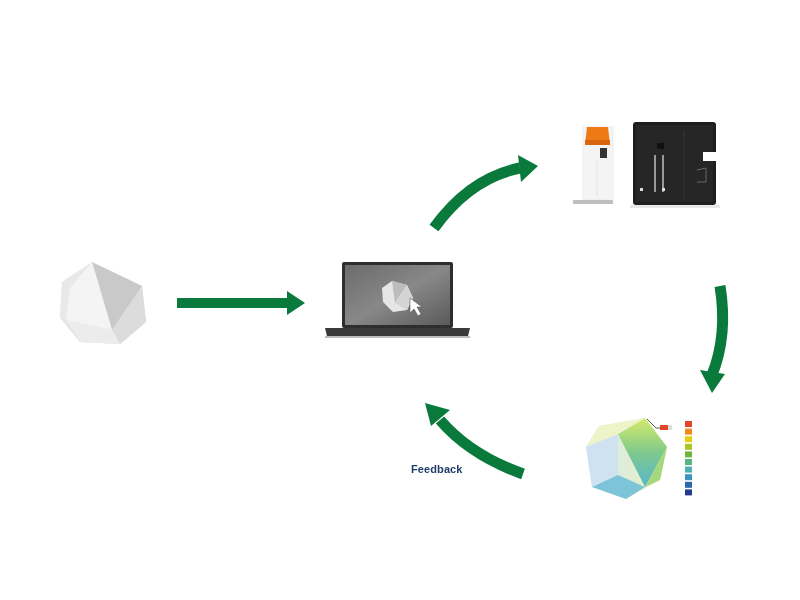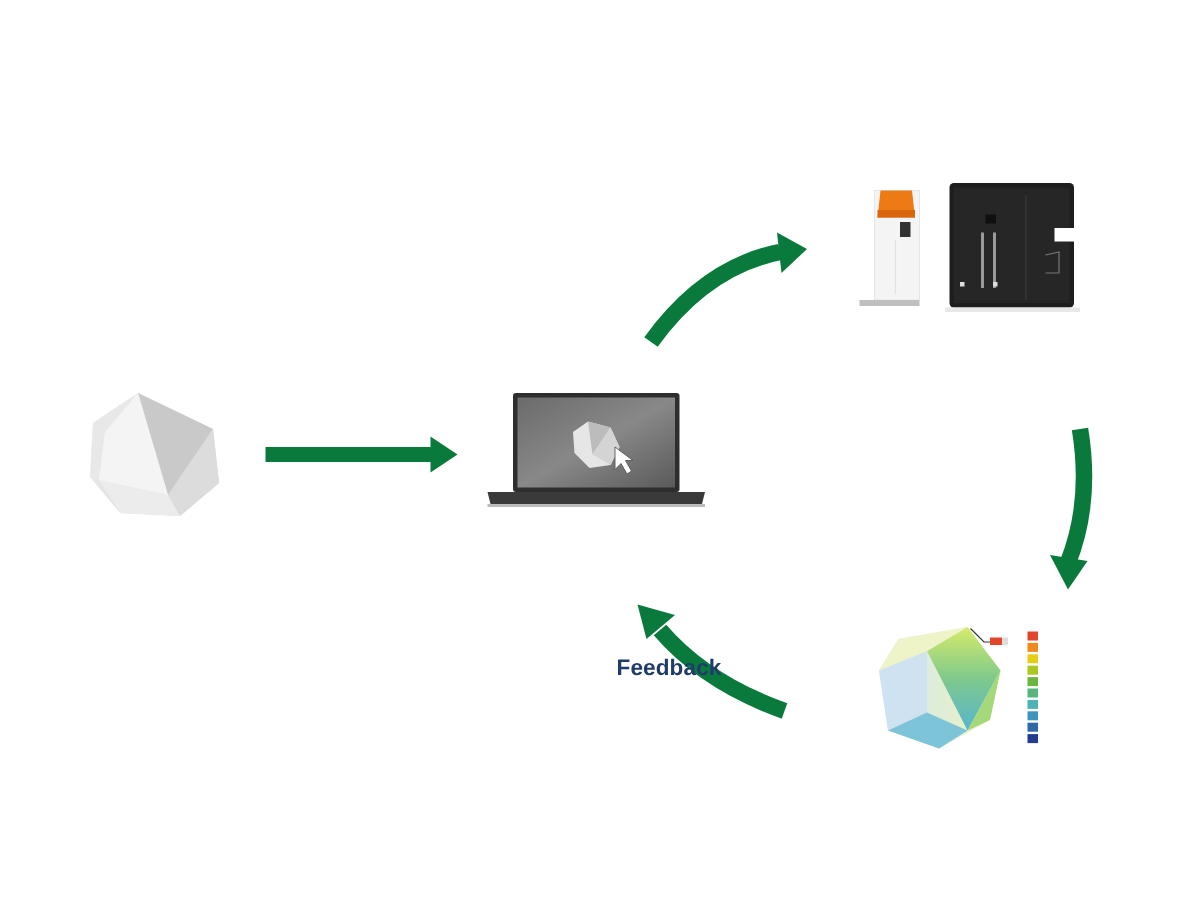--- a/index.html
+++ b/index.html
@@ -1,18 +1,18 @@
 <!DOCTYPE html>
 <html><head>
 <meta charset="utf-8">
 <style>
   html, body { margin:0; padding:0; background:#ffffff; }
   body { width:800px; height:600px; position:relative; overflow:hidden; font-family:"Liberation Sans", sans-serif; }
   .abs { position:absolute; }
-  #feedback-label { left:411px; top:437px; font-size:15px; font-weight:bold; color:#1f3d6b; letter-spacing:0.1px;text-align:right; }
+  #feedback-label { left:411px; top:463px; font-size:11px; font-weight:bold; color:#1f3d6b; letter-spacing:0.1px;text-align:right; }
   svg { position:absolute; left:0; top:0; }
 </style>
 </head>
 <body>
 
 <svg width="800" height="600" viewBox="0 0 800 600">
   <defs>
     <linearGradient id="grayIco" x1="0" y1="0" x2="1" y2="1">
       <stop offset="0" stop-color="#f2f2f2"></stop>
       <stop offset="1" stop-color="#d4d4d4"></stop>

